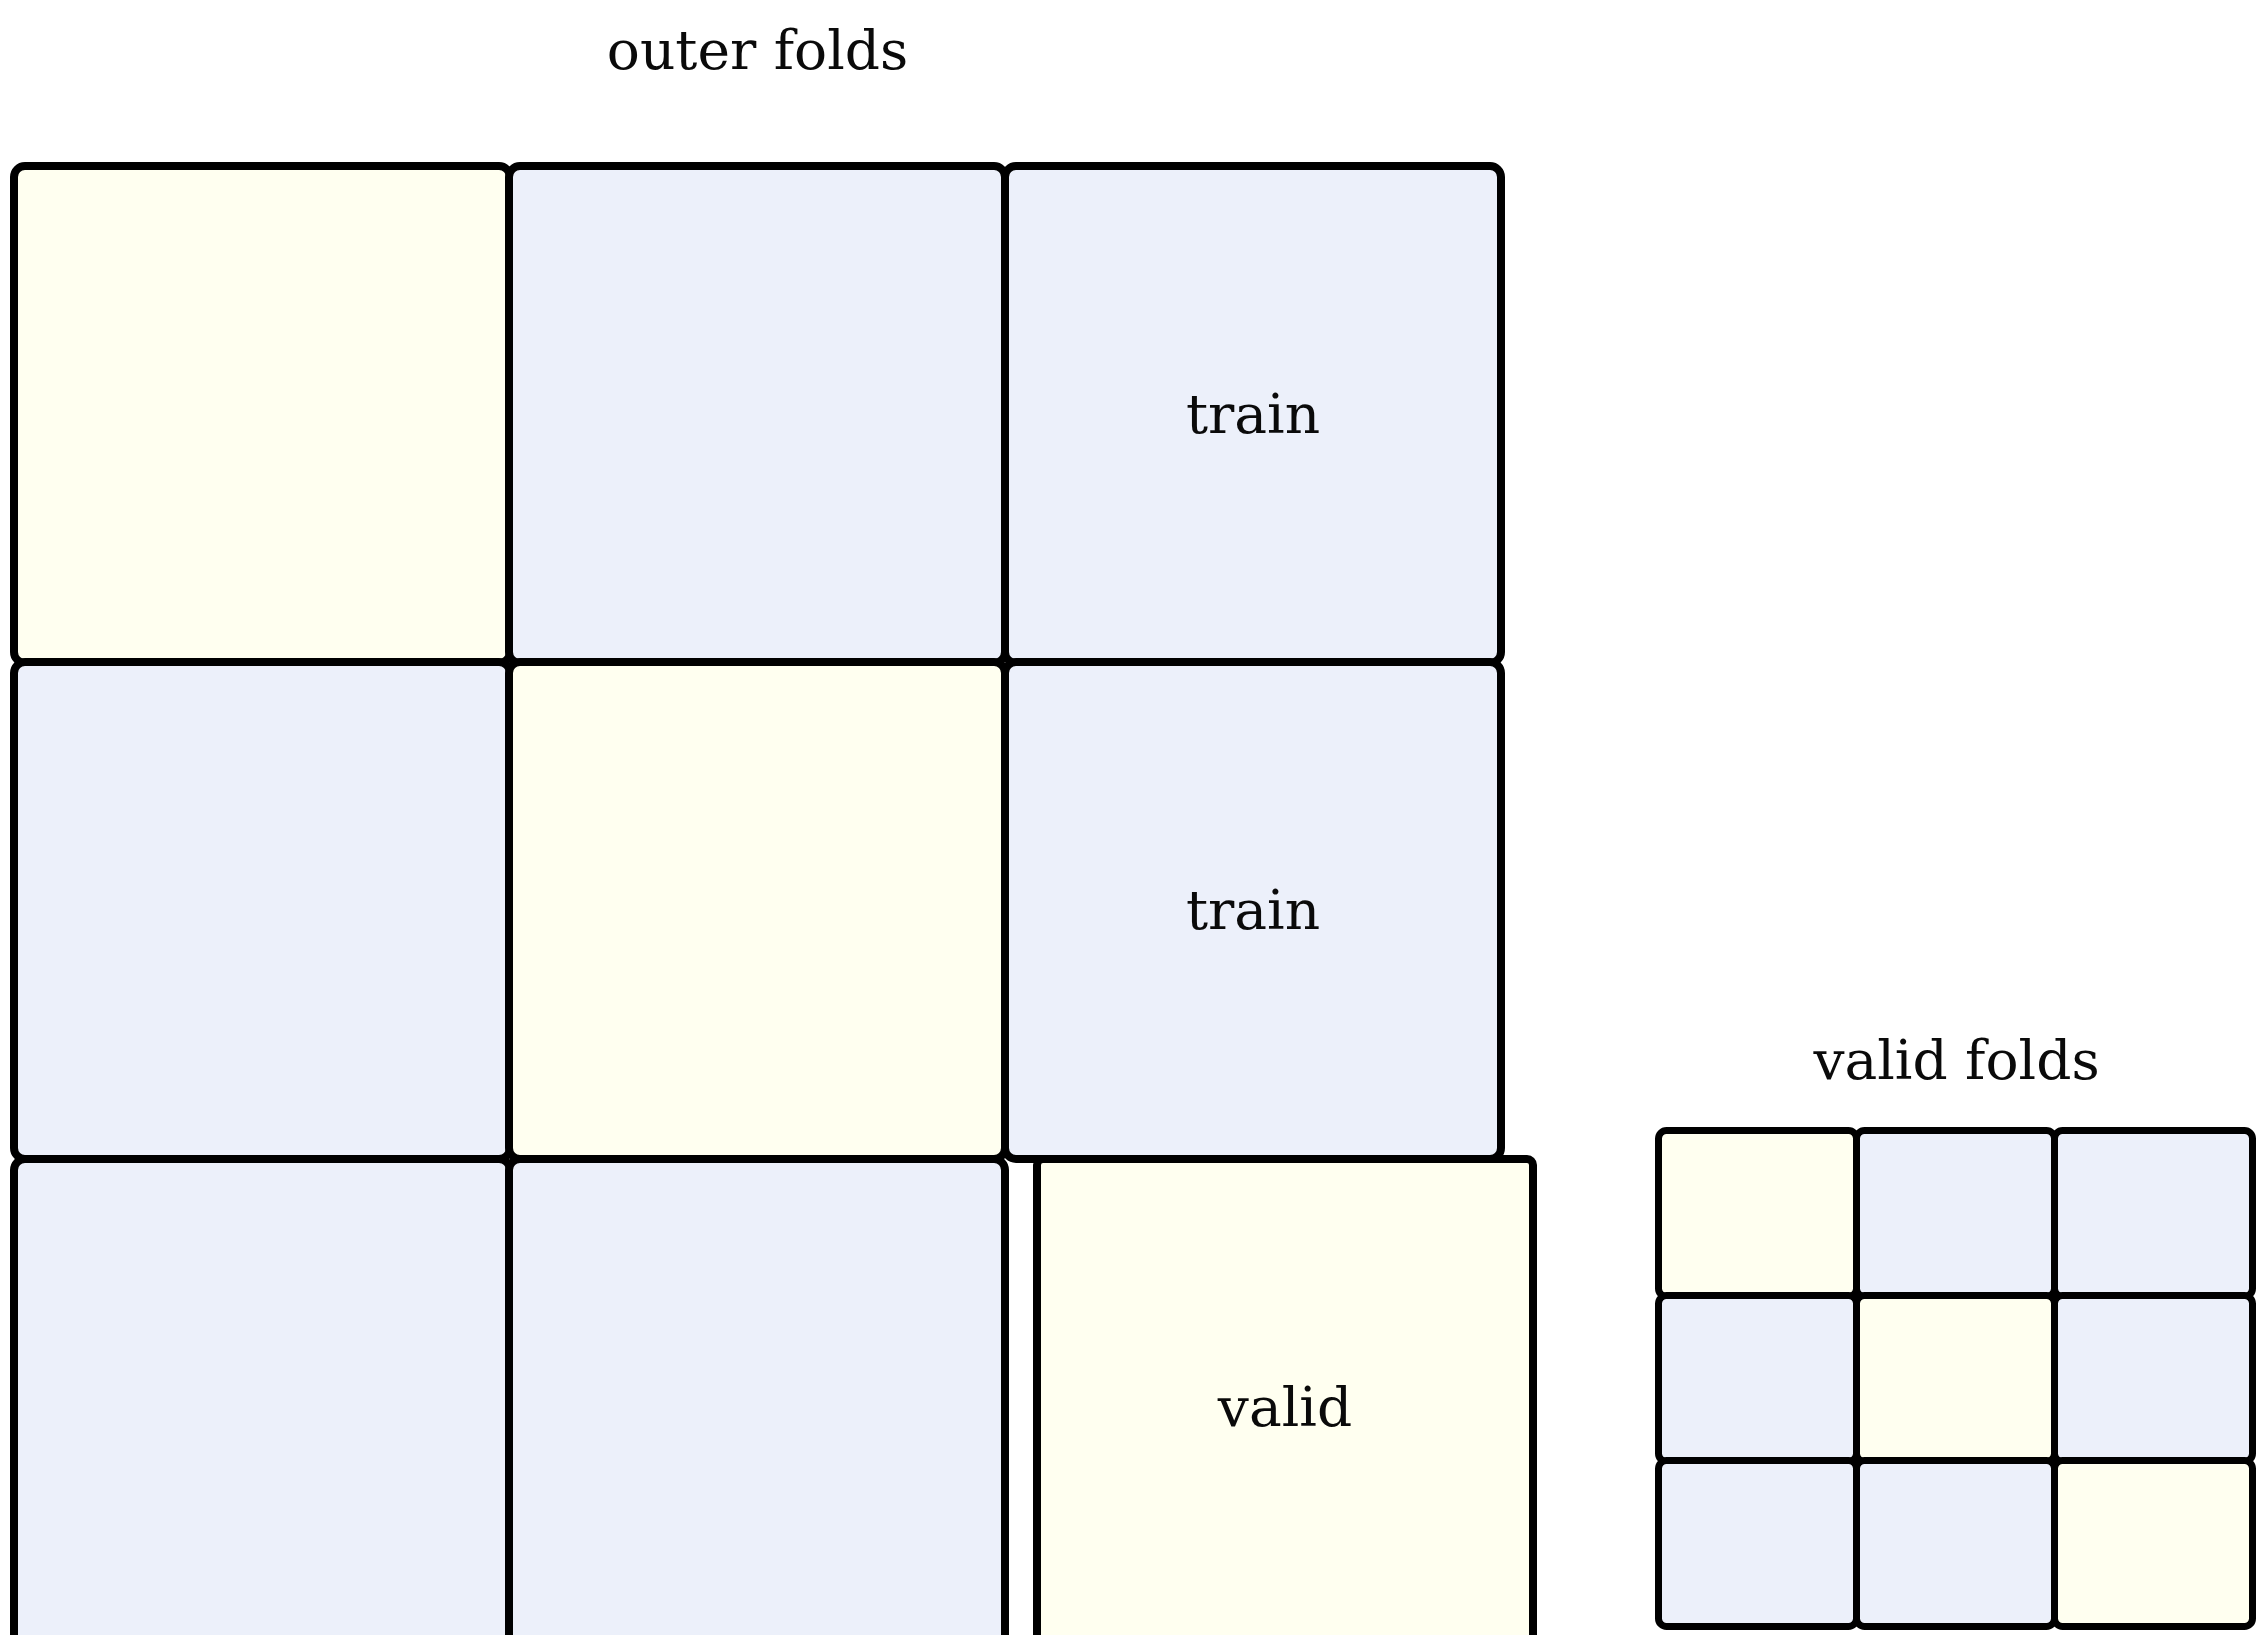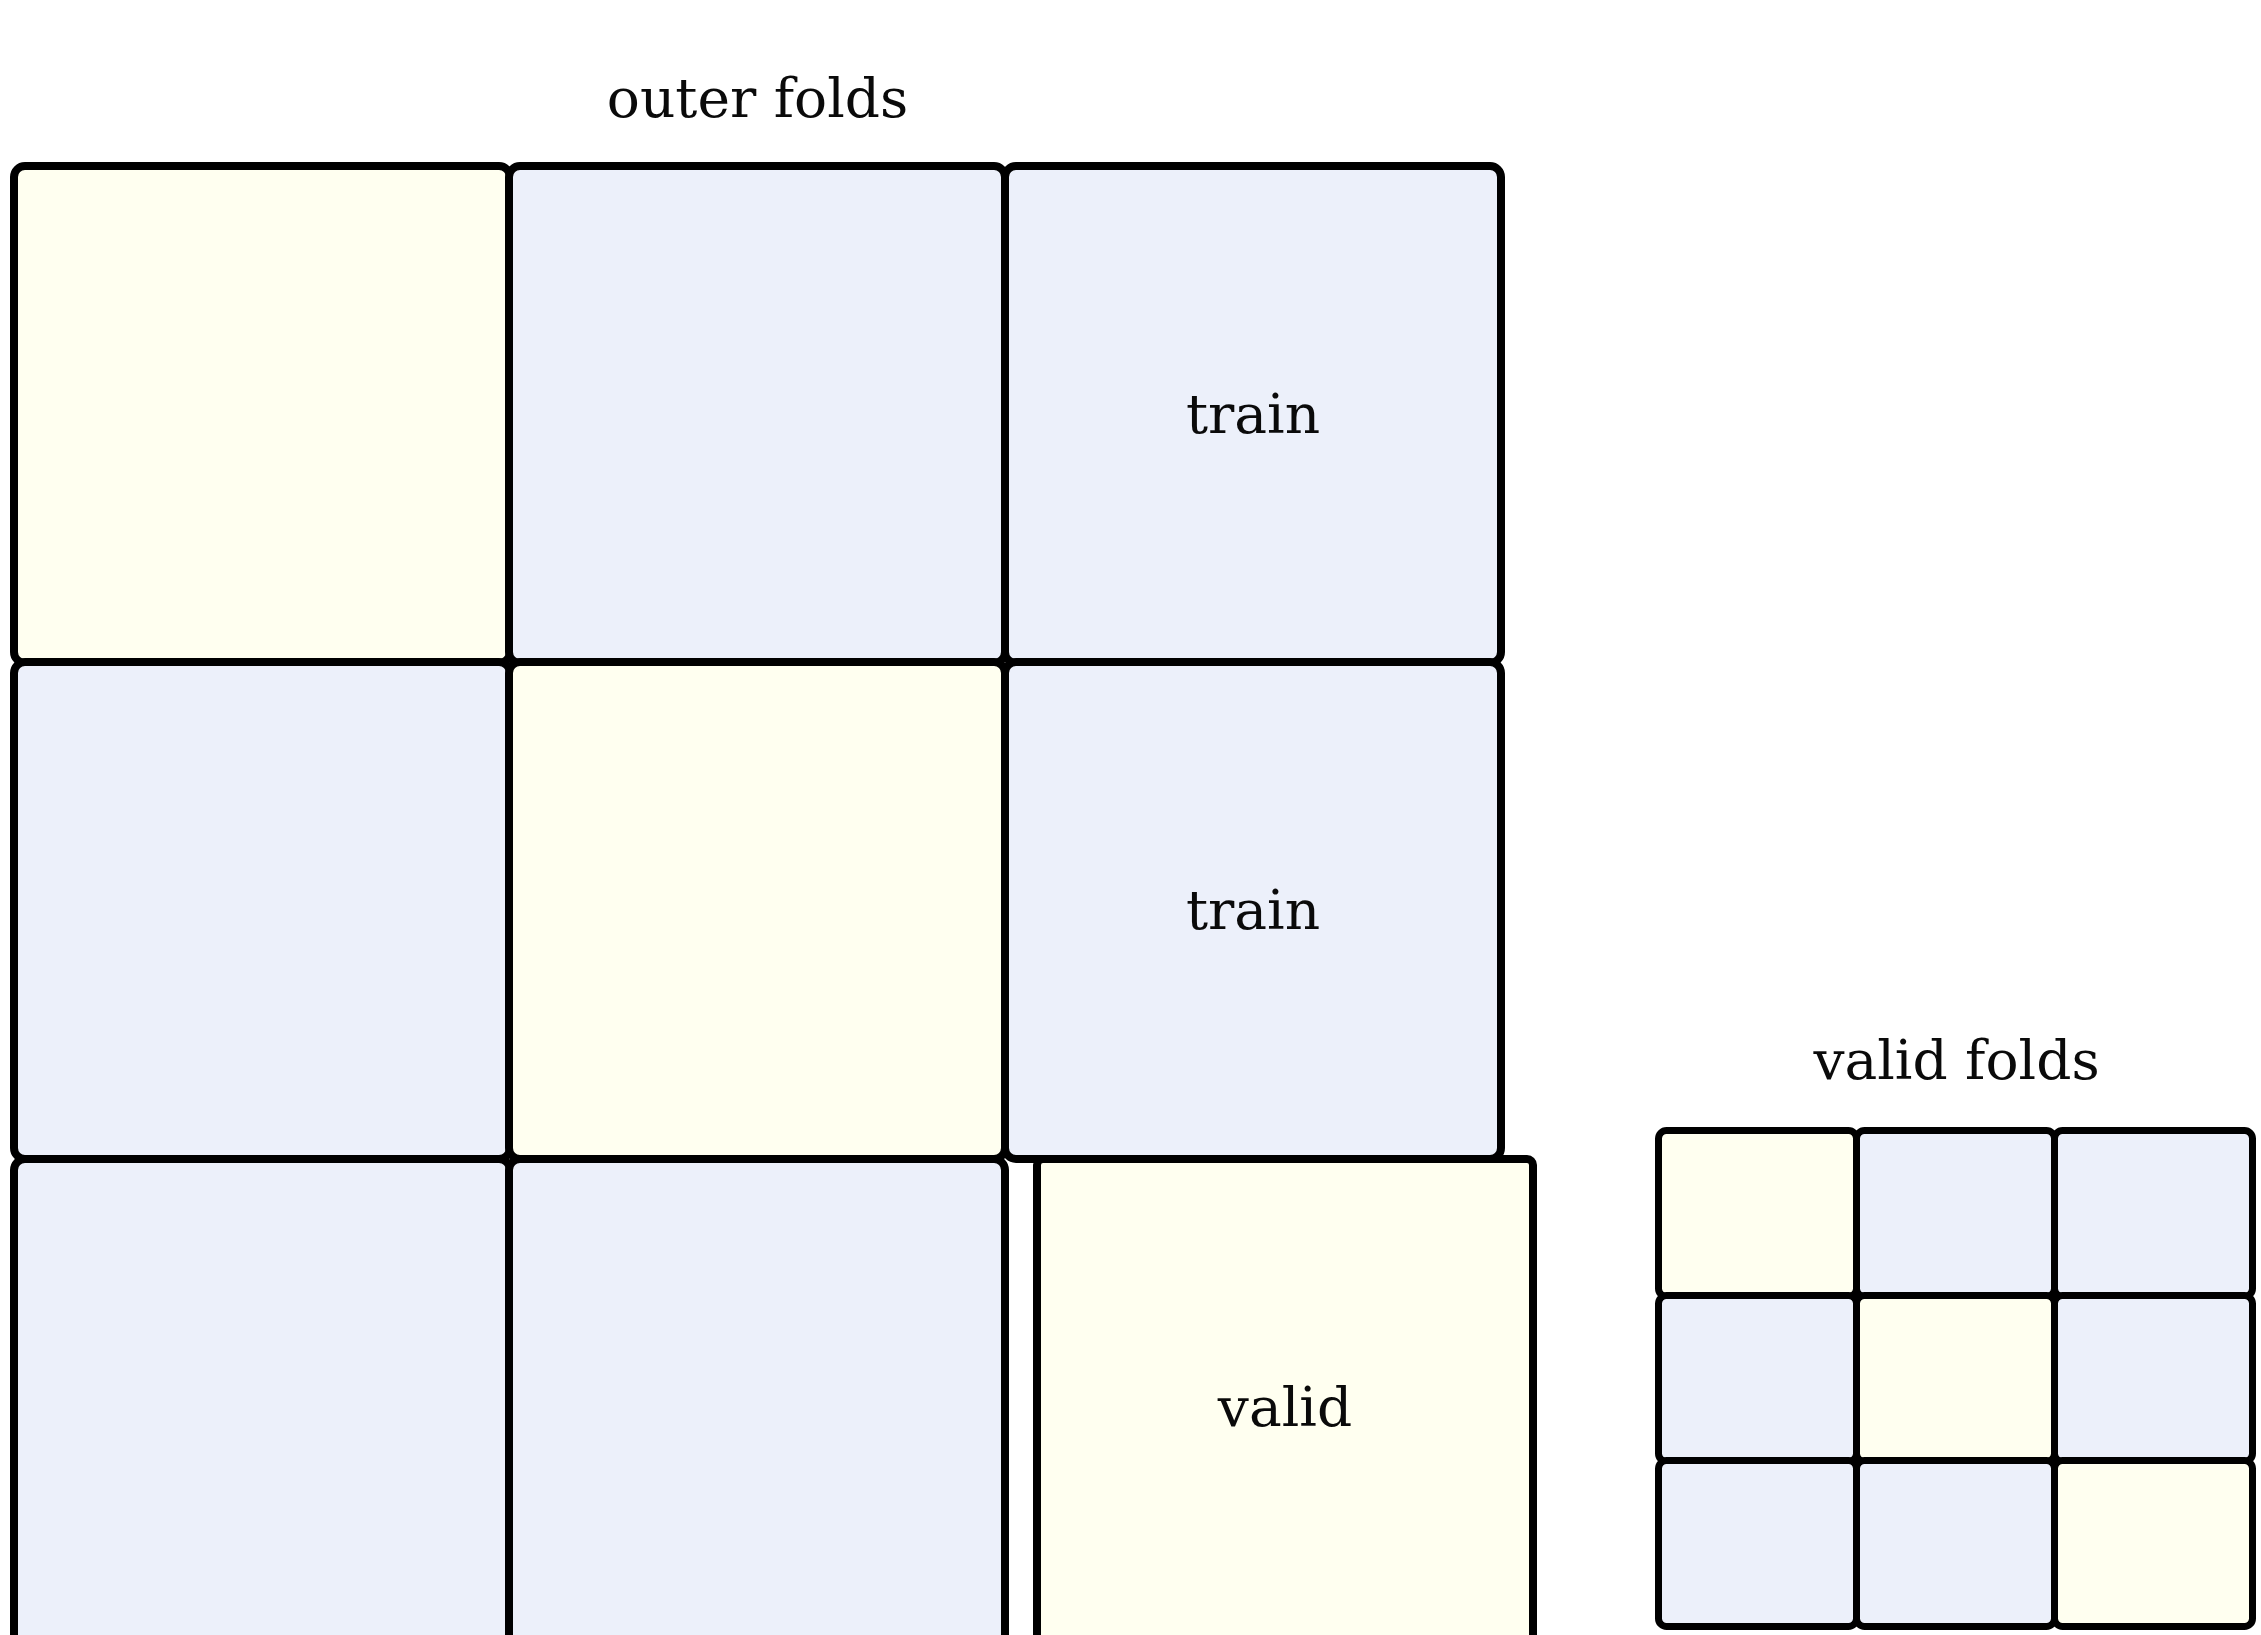--- a/index.html
+++ b/index.html
@@ -17,21 +17,21 @@
   }
   .grid-title {
     position: absolute;
     width: 499px;
     text-align: center;
     font-size: 55px;
     line-height: 1.1;
     color: var(--ink, #0a0a0a);
     white-space: nowrap;
   }
-  .title-outer { left: 508px; top: 20px; margin-top: 48px; }
+  .title-outer { left: 508px; top: 20px; }
   .title-inner { left: 1707px; top: 1030px; }
   .fold-grid {
     position: absolute;
   }
   .grid-outer { left: 10px;   top: 129px;  width: 1192px; height: 1498px; margin-top: 33px; }
   .grid-inner { left: 1655px; top: 1127px; width: 601px;  height: 503px;  }
   .cell {
     position: absolute;
     box-sizing: border-box;
     border-style: solid;

